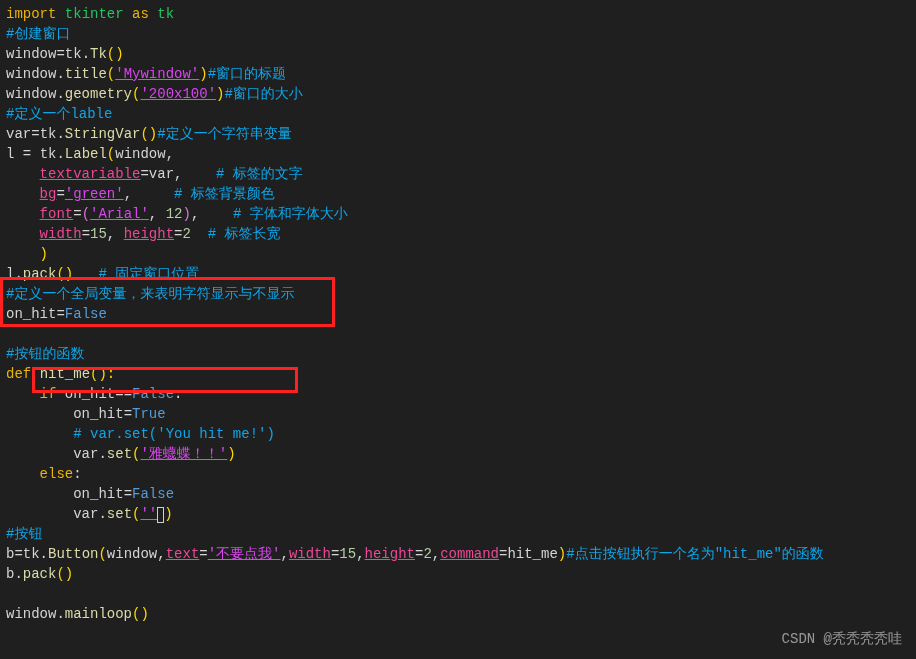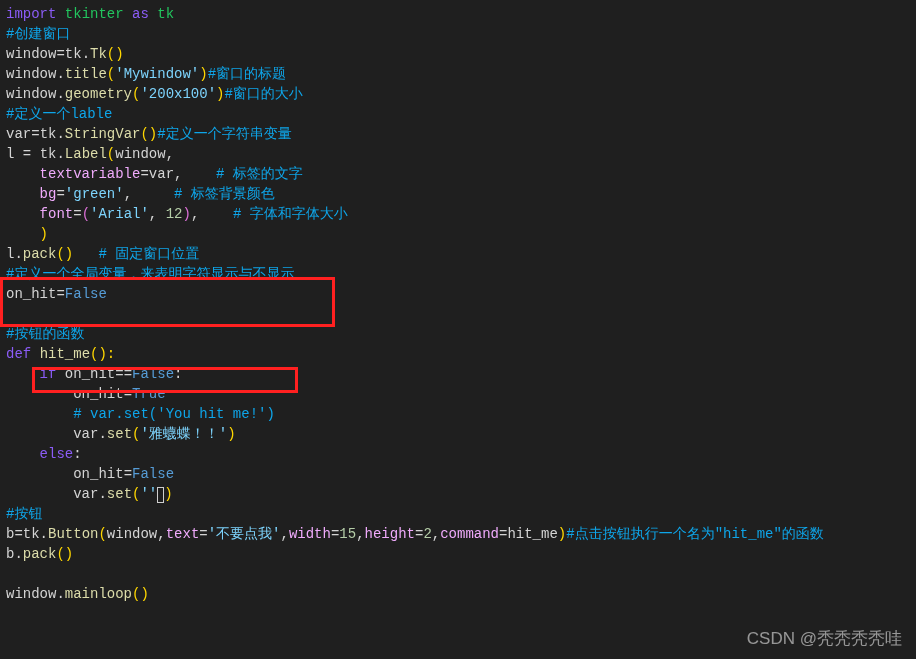--- a/index.html
+++ b/index.html
@@ -9,27 +9,27 @@
     font-size:14px;
     line-height:20px;
     color:#d4d4d4;
     width:916px;
     height:659px;
     overflow:hidden;
     position:relative;
     padding:4px 0 0 6px;
   }
   .line { white-space:pre; }
-  .kw   { color:#8b5cf6;text-align:center; }   
+  .kw   { color:#eab308;text-align:center; }   
   .mod  { color:#22c55e; }   
   .fn   { color:#dcdcaa; }   
-  .str  { color:#7dd3fc; }   
+  .str  { color:#d946ef;text-decoration:underline; }   
   .cmt  { color:#0ea5e9; }   
   .num  { color:#b5cea8; }   
-  .var  { color:#f0abfc; }   
+  .var  { color:#ec4899;text-decoration:underline; }   
   .const{ color:#569cd6;text-align:center; }   
   .op   { color:#d4d4d4; }   
   .paren1 { color:#ffd700; } 
   .paren2 { color:#da70d6; } 
   .box-red {
     position:absolute;
     border:3px solid #ff2020;
     pointer-events:none;
   }
   #box1 { left:0px;  top:277px; width:335px; height:50px; }
@@ -38,39 +38,40 @@
     display:inline-block;
     border:1px solid #cfcfcf;
     width:7px; height:16px;
     vertical-align:text-top;
     margin-top:1px;
   }
   .watermark {
     position:absolute;
     right:14px; bottom:10px;
     color:rgba(230,230,230,0.6);
-    font-family: Liberation Sans, sans-serif;
-    font-size:17px;
+    font-family: Liberation Mono, monospace;
+    font-size:14px;
   }
 </style>
 </head>
 <body>
 
 <div>
 <div class="line"><span class="kw">import</span><span class="mod"> tkinter </span><span class="kw">as</span><span class="mod"> tk</span></div>
 <div class="line"><span class="cmt">#创建窗口</span></div>
 <div class="line"><span>window</span><span class="op">=</span><span>tk.</span><span class="fn">Tk</span><span class="paren1">()</span></div>
 <div class="line"><span>window.</span><span class="fn">title</span><span class="paren1">(</span><span class="str">'Mywindow'</span><span class="paren1">)</span><span class="cmt">#窗口的标题</span></div>
 <div class="line"><span>window.</span><span class="fn">geometry</span><span class="paren1">(</span><span class="str">'200x100'</span><span class="paren1">)</span><span class="cmt">#窗口的大小</span></div>
 <div class="line"><span class="cmt">#定义一个lable</span></div>
 <div class="line"><span>var</span><span class="op">=</span><span>tk.</span><span class="fn">StringVar</span><span class="paren1">()</span><span class="cmt">#定义一个字符串变量</span></div>
 <div class="line"><span>l </span><span class="op">= </span><span>tk.</span><span class="fn">Label</span><span class="paren1">(</span><span>window,</span></div>
 <div class="line"><span>    </span><span class="var">textvariable</span><span class="op">=</span><span>var,    </span><span class="cmt"># 标签的文字</span></div>
 <div class="line"><span>    </span><span class="var">bg</span><span class="op">=</span><span class="str">'green'</span><span>,     </span><span class="cmt"># 标签背景颜色</span></div>
 <div class="line"><span>    </span><span class="var">font</span><span class="op">=</span><span class="paren2">(</span><span class="str">'Arial'</span><span>, </span><span class="num">12</span><span class="paren2">)</span><span>,    </span><span class="cmt"># 字体和字体大小</span></div>
+<div class="line"><span>    </span><span class="var">width</span><span class="op">=</span><span class="num">15</span><span>, </span><span class="var">height</span><span class="op">=</span><span class="num">2</span><span>  </span><span class="cmt"># 标签长宽</span></div>
 <div class="line"><span>    </span><span class="paren1">)</span></div>
 <div class="line"><span>l.</span><span class="fn">pack</span><span class="paren1">()</span><span>   </span><span class="cmt"># 固定窗口位置</span></div>
 <div class="line"><span class="cmt">#定义一个全局变量，来表明字符显示与不显示</span></div>
 <div class="line"><span>on_hit</span><span class="op">=</span><span class="const">False</span></div>
 <div class="line"><span> </span></div>
 <div class="line"><span class="cmt">#按钮的函数</span></div>
 <div class="line"><span class="kw">def</span><span> </span><span class="fn">hit_me</span><span class="paren1">():</span></div>
 <div class="line"><span>    </span><span class="kw">if</span><span> on_hit</span><span class="op">==</span><span class="const">False</span><span>:</span></div>
 <div class="line"><span>        on_hit</span><span class="op">=</span><span class="const">True</span></div>
 <div class="line"><span>        </span><span class="cmt"># var.set('You hit me!')</span></div>

